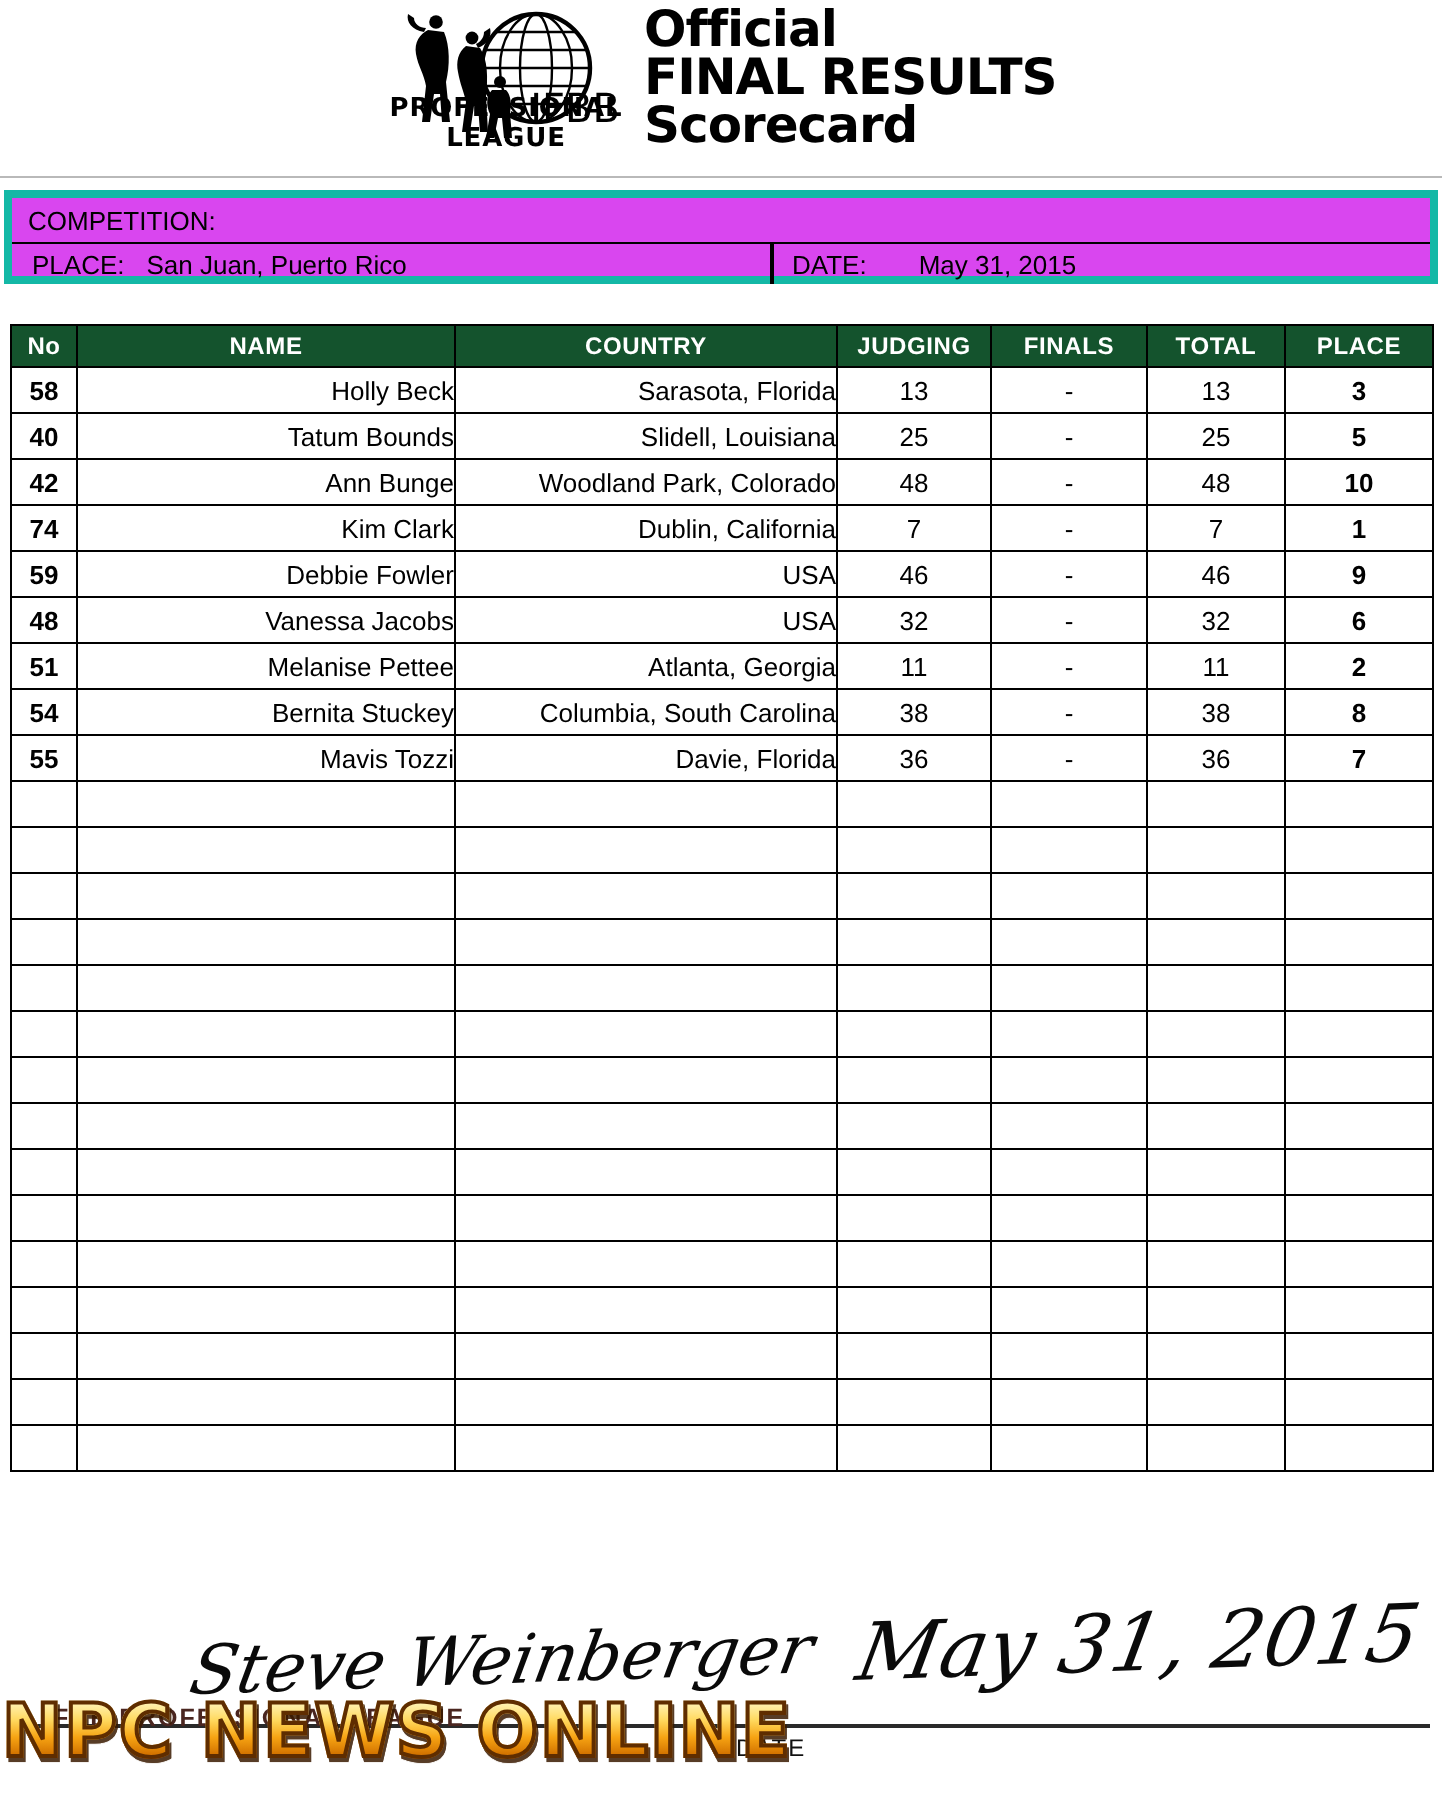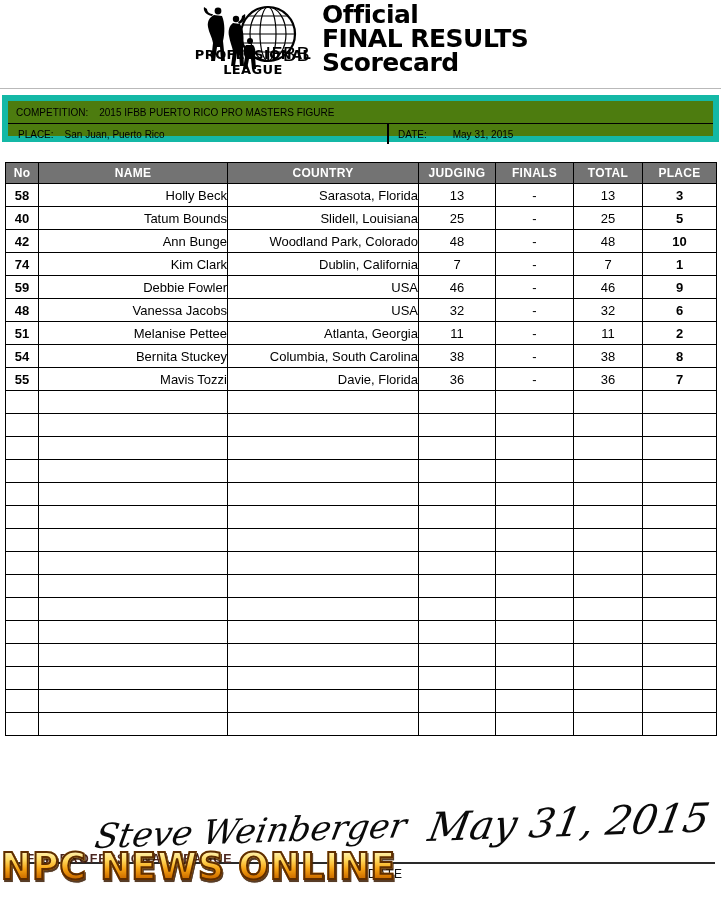--- a/index.html
+++ b/index.html
@@ -24,38 +24,38 @@
   .masthead-title {
     position:absolute; left:322px; top:3px;
     font-family:"DejaVu Sans", sans-serif; font-weight:900; font-size:25px; line-height:24px;
     letter-spacing:-0.5px; white-space:pre;
   }
   .hairline { position:absolute; left:0; top:88px; width:721px; height:1px; background:#b9b9b9; }
 
   
   .info-box {
     position:absolute; left:2px; top:95px; width:717px; height:47px;
-    border:6px solid #14b8a6; background:#4d7c0f; font-size:10px;
+    border:4px solid #14b8a6; background:#d946ef; font-size:13px;
   }
   .info-row1 { height:23px; border-bottom:1px solid #000; display:flex; align-items:center; padding-left:8px; }
   .info-row2 { height:20px; display:flex; }
   .info-place { flex:0 0 381px; border-right:2px solid #000; display:flex; align-items:center; padding-left:10px; }
   .info-date { flex:1; display:flex; align-items:center; padding-left:9px; }
   .info-label { font-weight:400; }
   .info-value { margin-left:11px; }
   .info-date .info-value { margin-left:26px; }
 
   
   .results-table {
     position:absolute; left:5px; top:162px; width:711px;
     border-collapse:collapse; table-layout:fixed; font-size:13px;
   }
   .results-table th, .results-table td { border:1px solid #000; overflow:hidden; white-space:nowrap; }
   .results-table thead th {
-    background:#737373; color:#fff; font-size:12px; font-weight:700; height:21px;
+    background:#14532d; color:#fff; font-size:12px; font-weight:700; height:21px;
     letter-spacing:0.3px; text-align:center;
   }
   .results-table td { height:23px; text-align:center; }
   td.col-no { font-weight:700; }
   td.col-name, td.col-country { text-align:right; padding-left:9px; }
   td.col-place { font-weight:700; }
 
   
   .footer { position:absolute; left:0; top:790px; width:721px; height:110px; }
   .sig-line-left { position:absolute; left:8px; top:72px; width:352px; height:2px; background:#2a2a2a; }
@@ -124,21 +124,20 @@
     <div class="masthead-title">Official
 FINAL RESULTS
 Scorecard</div>
   </div>
 
   <div class="hairline"></div>
 
   <div class="info-box">
     <div class="info-row1">
       <span class="info-label">COMPETITION:</span>
-      <span class="info-value">2015 IFBB PUERTO RICO PRO MASTERS FIGURE</span>
     </div>
     <div class="info-row2">
       <div class="info-place">
         <span class="info-label">PLACE:</span>
         <span class="info-value">San Juan, Puerto Rico</span>
       </div>
       <div class="info-date">
         <span class="info-label">DATE:</span>
         <span class="info-value">May 31, 2015</span>
       </div>

